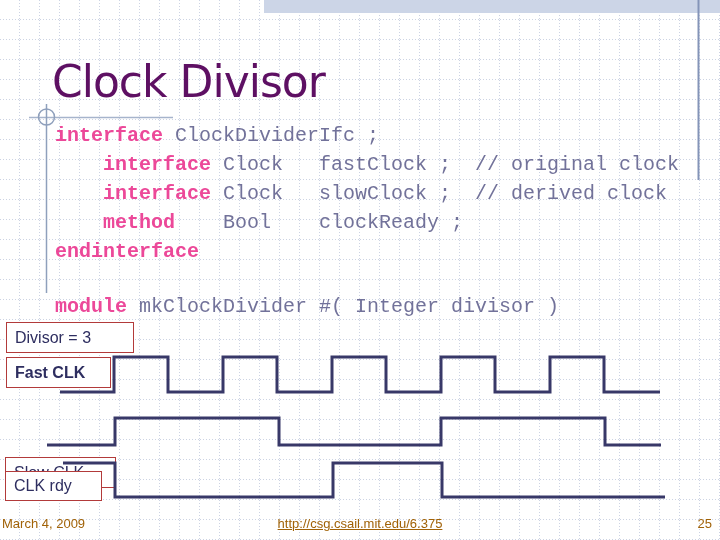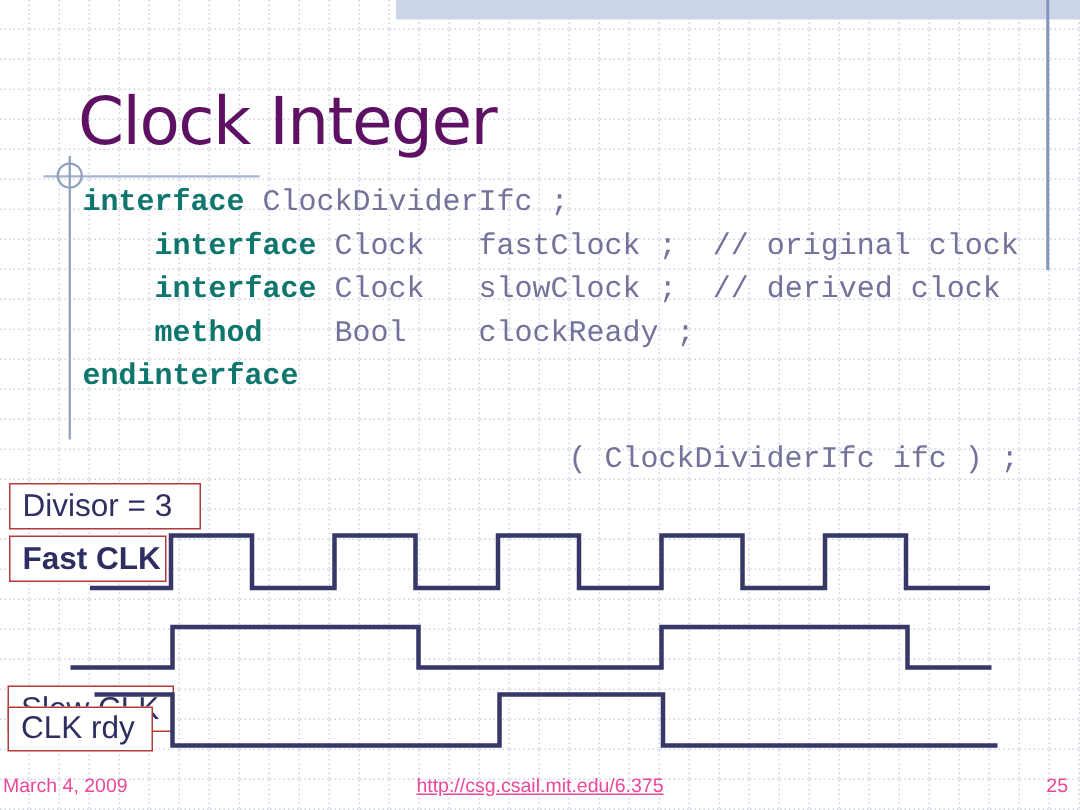--- a/index.html
+++ b/index.html
@@ -13,34 +13,34 @@
   .slide-title{
     position:absolute;left:52px;top:56px;margin:0;
     font-size:44px;font-weight:400;color:#5E1063;
     font-family:"DejaVu Sans","Liberation Sans",sans-serif;letter-spacing:-1px;z-index:2;
   }
   .code{
     position:absolute;margin:0;white-space:pre;z-index:2;
     font-family:"Liberation Mono","DejaVu Sans Mono",monospace;
     font-size:20px;line-height:29px;color:#72729A;
   }
-  .code .kw{color:#0f766e;font-weight:bold;}
+  .code .kw{color:#ec4899;font-weight:bold;}
   .code-interface{left:55px;top:121px;}
   .code-module{left:55px;top:292px;line-height:30px;}
   .sig-label{
     position:absolute;background:#ffffff;border:1.5px solid #B23A3A;
-    color:#2E2E60;font-size:21px;display:flex;align-items:center;
+    color:#2E2E60;font-size:16px;display:flex;align-items:center;
     padding-left:8px;box-sizing:border-box;z-index:3;white-space:nowrap;
   }
   .label-divisor{left:6px;top:322px;width:128px;height:31px;}
   .label-fast{left:6px;top:357px;width:105px;height:31px;font-weight:bold;}
   .label-slow{left:5px;top:417px;width:111px;height:31px;margin-top:40px;}
   .label-rdy{left:5px;top:471px;width:97px;height:30px;}
   .wave-svg{position:absolute;left:0;top:0;width:720px;height:540px;z-index:4;pointer-events:none;}
-  .footer-item{position:absolute;font-size:13px;color:#ec4899;z-index:2;}
+  .footer-item{position:absolute;font-size:13px;color:#a16207;z-index:2;}
   .footer-date{left:2px;top:516px;}
   .footer-url{left:0;right:0;top:516px;text-align:center;text-decoration:underline;}
   .footer-page{right:8px;top:516px;text-align:right;}
 </style>
 </head>
 <body>
 
 <svg class="grid-svg" xmlns="http://www.w3.org/2000/svg">
   <defs>
     <pattern id="gridpat" width="20" height="20" patternUnits="userSpaceOnUse">
@@ -53,25 +53,25 @@
 
 <div class="top-bar"></div>
 
 <svg class="decor-svg" xmlns="http://www.w3.org/2000/svg">
   <line x1="698.5" y1="0" x2="698.5" y2="180" stroke="#8494B8" stroke-width="2"></line>
   <line x1="29" y1="117.5" x2="173" y2="117.5" stroke="#A6B4CC" stroke-width="1.5"></line>
   <line x1="46.5" y1="104" x2="46.5" y2="293" stroke="#8FA0BC" stroke-width="1.5"></line>
   <circle cx="46.5" cy="117" r="8" fill="none" stroke="#8FA0BC" stroke-width="1.5"></circle>
 </svg>
 
-<h1 class="slide-title">Clock Integer</h1>
+<h1 class="slide-title">Clock Divisor</h1>
 
 <pre class="code code-interface"><div><span class="kw">interface</span><span> ClockDividerIfc ;</span></div><div><span>    </span><span class="kw">interface</span><span> Clock   fastClock ;  // original clock</span></div><div><span>    </span><span class="kw">interface</span><span> Clock   slowClock ;  // derived clock</span></div><div><span>    </span><span class="kw">method</span><span>    Bool    clockReady ;</span></div><div><span class="kw">endinterface</span></div></pre>
 
-<pre class="code code-module"><div><span>                           ( ClockDividerIfc ifc ) ;</span></div></pre>
+<pre class="code code-module"><div><span class="kw">module</span><span> mkClockDivider #( Integer divisor )</span></div></pre>
 
 <div class="sig-label label-divisor">Divisor = 3</div>
 <div class="sig-label label-fast">Fast CLK</div>
 <div class="sig-label label-slow">Slow CLK</div>
 <div class="sig-label label-rdy">CLK rdy</div>
 
 <svg class="wave-svg" xmlns="http://www.w3.org/2000/svg">
     <polyline points="60,392 114,392 114,357 168,357 168,392 223,392 223,357 277,357 277,392 332,392 332,357 386,357 386,392 441,392 441,357 495,357 495,392 550,392 550,357 604,357 604,392 660,392" fill="none" stroke="#383868" stroke-width="3" stroke-linejoin="miter"></polyline>
     <polyline points="47,445 115,445 115,418 279,418 279,445 441,445 441,418 605,418 605,445 661,445" fill="none" stroke="#383868" stroke-width="3" stroke-linejoin="miter"></polyline>
     <polyline points="63,463 115,463 115,497 333,497 333,463 442,463 442,497 665,497" fill="none" stroke="#383868" stroke-width="3" stroke-linejoin="miter"></polyline>

